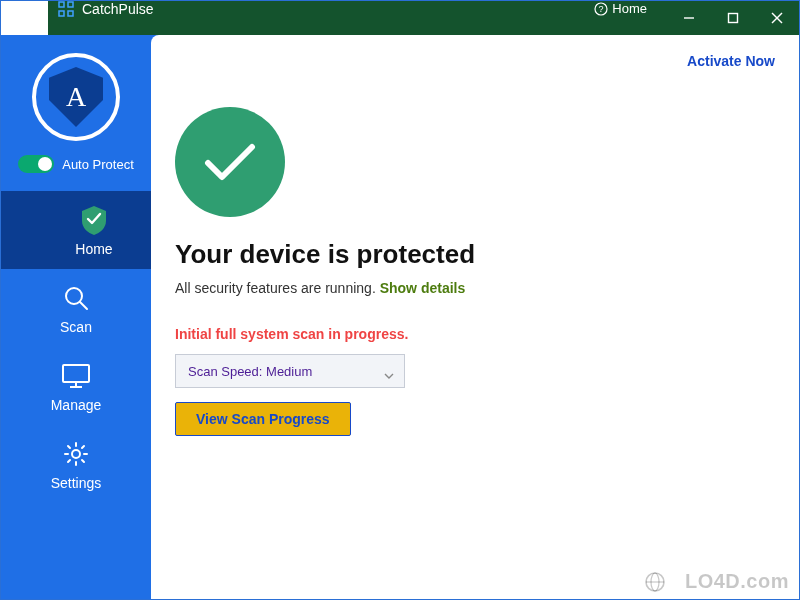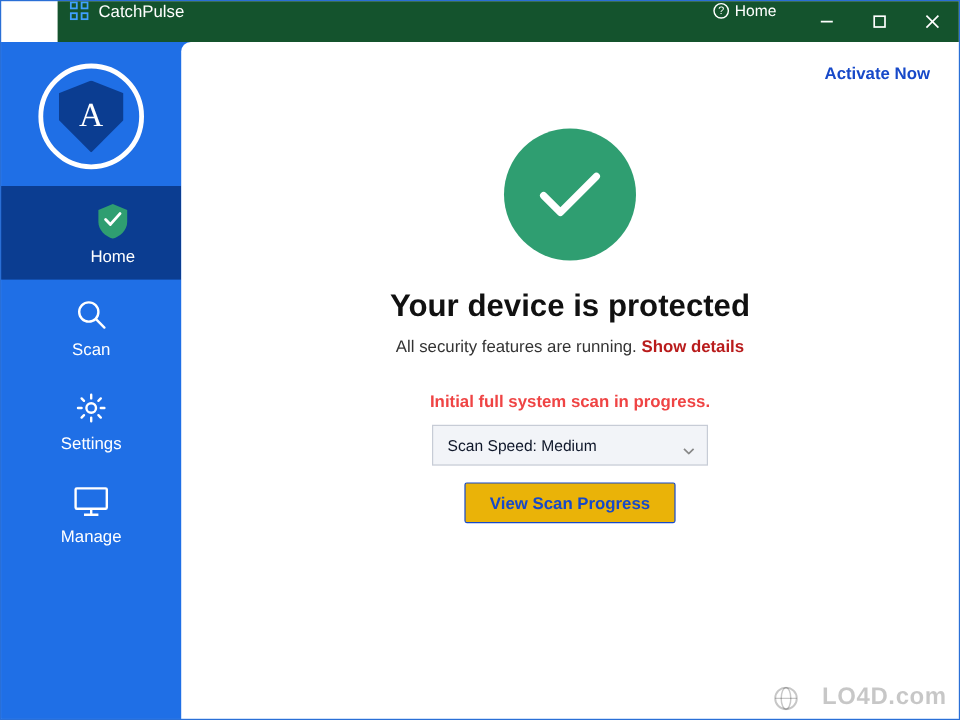--- a/index.html
+++ b/index.html
@@ -16,28 +16,28 @@
   .avatar-ring { width: 88px; height: 88px; border-radius: 50%; border: 4px solid #fff; display: flex; align-items: center; justify-content: center; margin-bottom: 14px; }
   .shield-a { width: 54px; height: 60px; background: #0b3d91; clip-path: polygon(50% 0, 100% 18%, 100% 55%, 50% 100%, 0 55%, 0 18%); display: flex; align-items: center; justify-content: center; color: #fff; font-size: 28px; font-weight: 400; font-family: Georgia, serif; }
   .toggle-row { display: flex; align-items: center; gap: 8px; font-size: 13px; margin-bottom: 18px; }
   .toggle { width: 36px; height: 18px; background: #0aa86f; border-radius: 9px; position: relative; cursor: pointer; }
   .toggle .knob { position: absolute; right: 2px; top: 2px; width: 14px; height: 14px; background: #fff; border-radius: 50%; }
   .nav { width: 100%; }
   .nav-item { width: 100%; display: flex; flex-direction: column; align-items: center; padding: 14px 0 12px; cursor: pointer; gap: 6px; }
   .nav-item.active { background: #0b3d91; padding-left: 36px; }
   .nav-label { font-size: 14px; }
   .nav-icon { width: 30px; height: 30px; display:flex; align-items:center; justify-content:center; }
-  .main { flex: 1; background: #fff; border-top-left-radius: 8px; margin: 0; padding: 18px 24px 0 24px; display: flex; flex-direction: column; align-items: center; position: relative; }
+  .main { flex: 1; background: #fff; border-top-left-radius: 8px; margin: 0; padding: 18px 24px 0 24px; display: flex; flex-direction: column; align-items: flex-start; position: relative; }
   .activate { position: absolute; top: 18px; right: 24px; color: #1749c9; font-size: 14px; font-weight: 600; cursor: pointer; }
   .status-circle { width: 110px; height: 110px; border-radius: 50%; background: #2f9e71; display: flex; align-items: center; justify-content: center; margin-top: 54px; margin-bottom: 22px; }
   .headline { font-size: 26px; color: #111; margin-bottom: 10px; font-weight: 700; }
   .subline { font-size: 14px; color: #333; margin-bottom: 30px; }
-  .subline a { color: #b91c1c; text-decoration: none; font-weight: 600; cursor: pointer; }
+  .subline a { color: #4d7c0f; text-decoration: none; font-weight: 600; cursor: pointer; }
   .scan-progress { font-size: 14px; font-weight: 700; color: #ef4444; margin-bottom: 12px; }
-  .select { width: 230px; height: 34px; border: 1px solid #c7ccd6; background: #f2f4f8; display: flex; align-items: center; padding: 0 12px; font-size: 13px; color: #0f172a; margin-bottom: 14px; cursor: pointer; position: relative; }
+  .select { width: 230px; height: 34px; border: 1px solid #c7ccd6; background: #f2f4f8; display: flex; align-items: center; padding: 0 12px; font-size: 13px; color: #4c1d95; margin-bottom: 14px; cursor: pointer; position: relative; }
   .select .chev { position: absolute; right: 10px; top: 12px; color: #888; }
   .outline-btn { border: 1.5px solid #1749c9; color: #1749c9; background: #eab308; padding: 8px 20px; font-size: 14px; font-weight: 700; cursor: pointer; border-radius: 2px; }
   .watermark { position: absolute; right: 10px; bottom: 6px; color: rgba(0,0,0,0.22); font-size: 20px; font-weight: 700; letter-spacing: 0.5px; display:flex; align-items:center; gap:20px;}
 </style>
 </head>
 <body>
 
 <div class="window">
 
   <div class="titlebar">
@@ -77,20 +77,26 @@
   </div>
 
   <div class="body">
 
     <div class="sidebar">
       <div class="avatar-ring">
         <div class="shield-a">
           <span>A</span>
         </div>
       </div>
+      <div class="toggle-row">
+        <div class="toggle">
+            <div class="knob"></div>
+          </div>
+        <span>Auto Protect</span>
+      </div>
 
       <div class="nav">
         <div class="nav-item active">
           <span class="nav-icon">
             <svg width="26" height="30" viewBox="0 0 26 30">
                 <path d="M13 1 L25 6 V16 C25 23 19 28 13 30 C7 28 1 23 1 16 V6 Z" fill="#2f9e71"></path>
                 <path d="M7 14 L11 18 L19 9" fill="none" stroke="#fff" stroke-width="2.4" stroke-linecap="round" stroke-linejoin="round"></path>
               </svg>
           </span>
           <span class="nav-label">Home</span>
@@ -99,36 +105,36 @@
           <span class="nav-icon">
             <svg width="28" height="28" viewBox="0 0 28 28">
                 <circle cx="12" cy="12" r="8" fill="none" stroke="#fff" stroke-width="2"></circle>
                 <line x1="18" y1="18" x2="25" y2="25" stroke="#fff" stroke-width="2" stroke-linecap="round"></line>
               </svg>
           </span>
           <span class="nav-label">Scan</span>
         </div>
         <div class="nav-item">
           <span class="nav-icon">
-            <svg width="28" height="28" viewBox="0 0 28 28">
-                <circle cx="14" cy="14" r="4" fill="none" stroke="#fff" stroke-width="2"></circle>
-                <path d="M14 3v3 M14 22v3 M3 14h3 M22 14h3 M6 6l2 2 M20 20l2 2 M22 6l-2 2 M6 22l2-2" stroke="#fff" stroke-width="2" stroke-linecap="round"></path>
-              </svg>
-          </span>
-          <span class="nav-label">Settings</span>
-        </div>
-        <div class="nav-item">
-          <span class="nav-icon">
             <svg width="30" height="26" viewBox="0 0 30 26">
                 <rect x="2" y="2" width="26" height="17" rx="1" fill="none" stroke="#fff" stroke-width="2"></rect>
                 <line x1="15" y1="19" x2="15" y2="24" stroke="#fff" stroke-width="2"></line>
                 <line x1="9" y1="24" x2="21" y2="24" stroke="#fff" stroke-width="2"></line>
               </svg>
           </span>
           <span class="nav-label">Manage</span>
+        </div>
+        <div class="nav-item">
+          <span class="nav-icon">
+            <svg width="28" height="28" viewBox="0 0 28 28">
+                <circle cx="14" cy="14" r="4" fill="none" stroke="#fff" stroke-width="2"></circle>
+                <path d="M14 3v3 M14 22v3 M3 14h3 M22 14h3 M6 6l2 2 M20 20l2 2 M22 6l-2 2 M6 22l2-2" stroke="#fff" stroke-width="2" stroke-linecap="round"></path>
+              </svg>
+          </span>
+          <span class="nav-label">Settings</span>
         </div>
       </div>
     </div>
 
     <div class="main">
       <span class="activate">Activate Now</span>
 
       <div class="status-circle">
         <svg width="56" height="42" viewBox="0 0 56 42">
           <path d="M6 22 L20 36 L50 6" fill="none" stroke="#fff" stroke-width="6" stroke-linecap="round" stroke-linejoin="round"></path>

